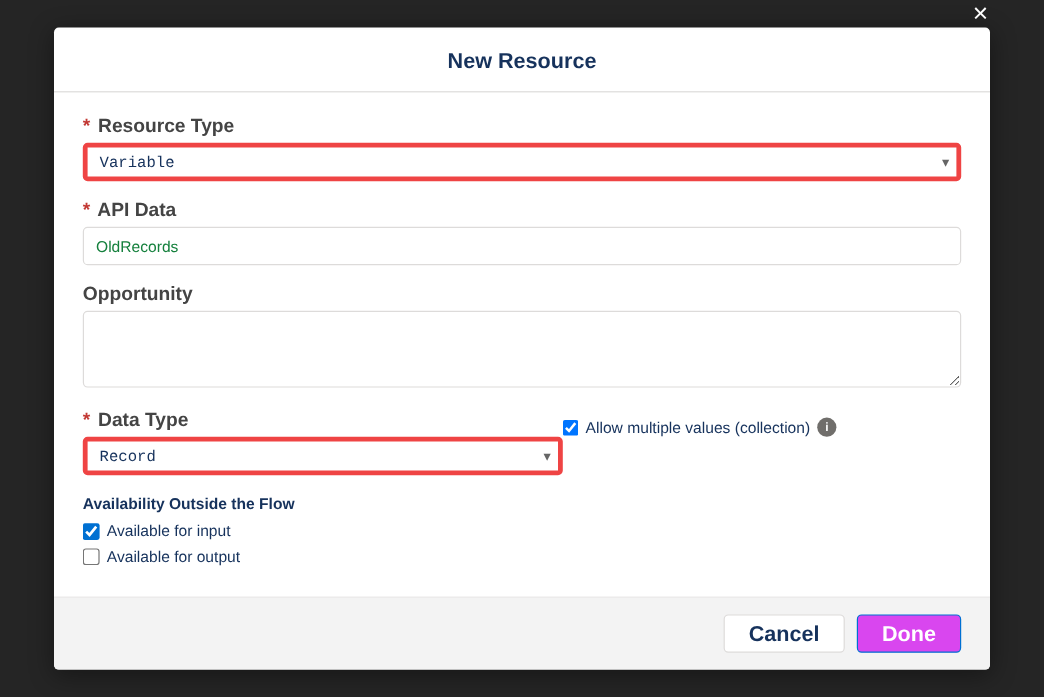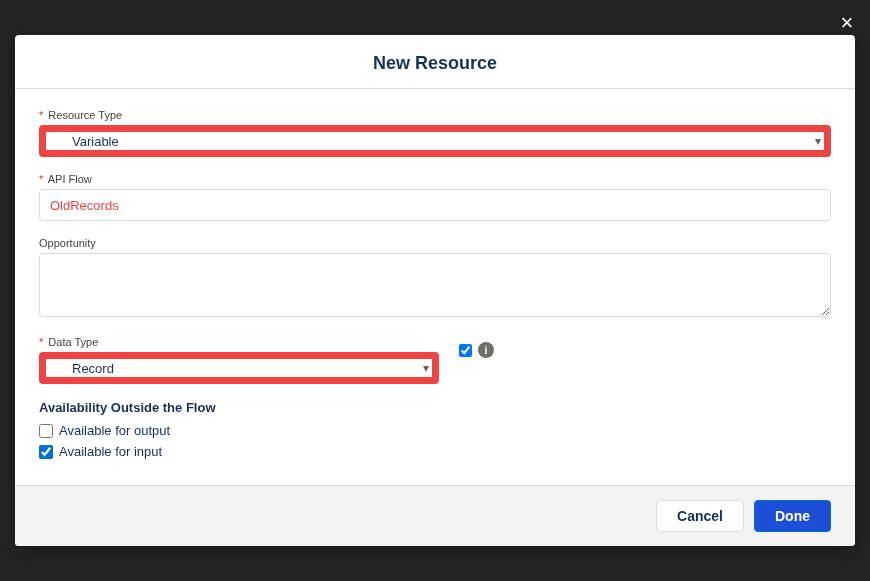--- a/index.html
+++ b/index.html
@@ -18,21 +18,21 @@
       position: relative;
       width: 870px;
       height: 581px;
       background: rgba(0,0,0,0.5);
       display: flex;
       align-items: center;
       justify-content: center;
     }
     .modal {
       background: #fff;
-      width: 840px;
+      width: 780px;
       max-height: 560px;
       border-radius: 4px;
       display: flex;
       flex-direction: column;
       position: relative;
       box-shadow: 0 4px 20px rgba(0,0,0,0.4);
     }
     .modal-close {
       position: absolute;
       top: -28px;
@@ -61,38 +61,38 @@
     }
     .modal-body {
       padding: 20px 24px;
       overflow-y: auto;
       flex: 1;
     }
     .form-group {
       margin-bottom: 16px;
     }
     .form-label {
-      font-size: 11px;
-      font-weight: 400;
+      font-size: 16px;
+      font-weight: 700;
       color: #444;
       margin-bottom: 4px;
       display: block;
     }
     .required-star {
       color: #c23934;
       margin-right: 2px;
     }
     .form-input {
       width: 100%;
       height: 32px;
       border: 1px solid #dddbda;
       border-radius: 4px;
       padding: 0 10px;
       font-size: 13px;
-      color: #ef4444;
+      color: #15803d;
       background: #fff;
       outline: none;
     }
     .form-textarea {
       width: 100%;
       height: 64px;
       border: 1px solid #dddbda;
       border-radius: 4px;
       padding: 8px 10px;
       font-size: 13px;
@@ -100,43 +100,43 @@
       background: #fff;
       outline: none;
       resize: vertical;
     }
     .form-select-wrapper {
       position: relative;
     }
     .form-select {
       width: 100%;
       height: 32px;
-      border: 7px solid #ef4444;
-      border-radius: 4px;
-      padding: 0 26px;
+      border: 4px solid #ef4444;
+      border-radius: 4px;
+      padding: 0 10px;
       font-size: 13px;
       color: #16325c;
       background: #fff;
       appearance: none;
       outline: none;
       cursor: pointer;
+      font-family: Liberation Mono, monospace;
     }
     .select-arrow {
       position: absolute;
       right: 10px;
       top: 50%;
       transform: translateY(-50%);
       pointer-events: none;
       color: #666;
       font-size: 12px;
     }
     .data-type-row {
       display: flex;
       align-items: flex-start;
-      gap: 20px;
     }
     .data-type-select-group {
       flex: 0 0 400px;
     }
     .collection-checkbox-group {
       display: flex;
       align-items: center;
       gap: 6px;
       margin-top: 6px;
     }
@@ -191,32 +191,32 @@
       display: flex;
       justify-content: flex-end;
       gap: 10px;
       background: #f3f3f3;
       border-radius: 0 0 4px 4px;
     }
     .btn {
       height: 32px;
       padding: 0 20px;
       border-radius: 4px;
-      font-size: 14px;
+      font-size: 18px;
       font-weight: 600;
       cursor: pointer;
       border: 1px solid transparent;
     }
     .btn-cancel {
       background: #fff;
       border-color: #dddbda;
       color: #16325c;
     }
     .btn-done {
-      background: #1d4ed8;
+      background: #d946ef;
       color: #fff;
       border-color: #0070d2;
     }
   </style>
 </head>
 <body>
 
 <div class="overlay">
   <div class="modal">
 
@@ -243,21 +243,21 @@
             <option>Record Choice Set</option>
             <option>Picklist Choice Set</option>
           </select>
           <span class="select-arrow">▾</span>
         </div>
       </div>
 
       <div class="form-group">
         <label class="form-label">
           <span class="required-star">*</span>
-          <span>API Flow</span>
+          <span>API Data</span>
         </label>
         <input type="text" class="form-input" value="OldRecords" style="">
       </div>
 
       <div class="form-group">
         <label class="form-label">Opportunity</label>
         <textarea class="form-textarea" style=""></textarea>
       </div>
 
       <div class="form-group data-type-row">
@@ -275,34 +275,35 @@
               <option>Date</option>
               <option>Date/Time</option>
               <option>Boolean</option>
               <option>SObject</option>
             </select>
             <span class="select-arrow">▾</span>
           </div>
         </div>
         <div class="collection-checkbox-group">
           <input type="checkbox" id="allow-multiple" checked="" style="">
+          <label class="collection-checkbox-label" for="allow-multiple">Allow multiple values (collection)</label>
           <span class="info-icon">i</span>
         </div>
       </div>
 
 
       <div class="availability-section">
         <div class="availability-title">Availability Outside the Flow</div>
         <div class="checkbox-row">
+          <input type="checkbox" id="avail-input" checked="" style="">
+          <label class="checkbox-label" for="avail-input">Available for input</label>
+        </div>
+        <div class="checkbox-row">
           <input type="checkbox" id="avail-output" style="">
           <label class="checkbox-label" for="avail-output">Available for output</label>
-        </div>
-        <div class="checkbox-row">
-          <input type="checkbox" id="avail-input" checked="" style="">
-          <label class="checkbox-label" for="avail-input">Available for input</label>
         </div>
       </div>
 
     </div>
 
     <div class="modal-footer">
       <button class="btn btn-cancel">Cancel</button>
       <button class="btn btn-done">Done</button>
     </div>
 

